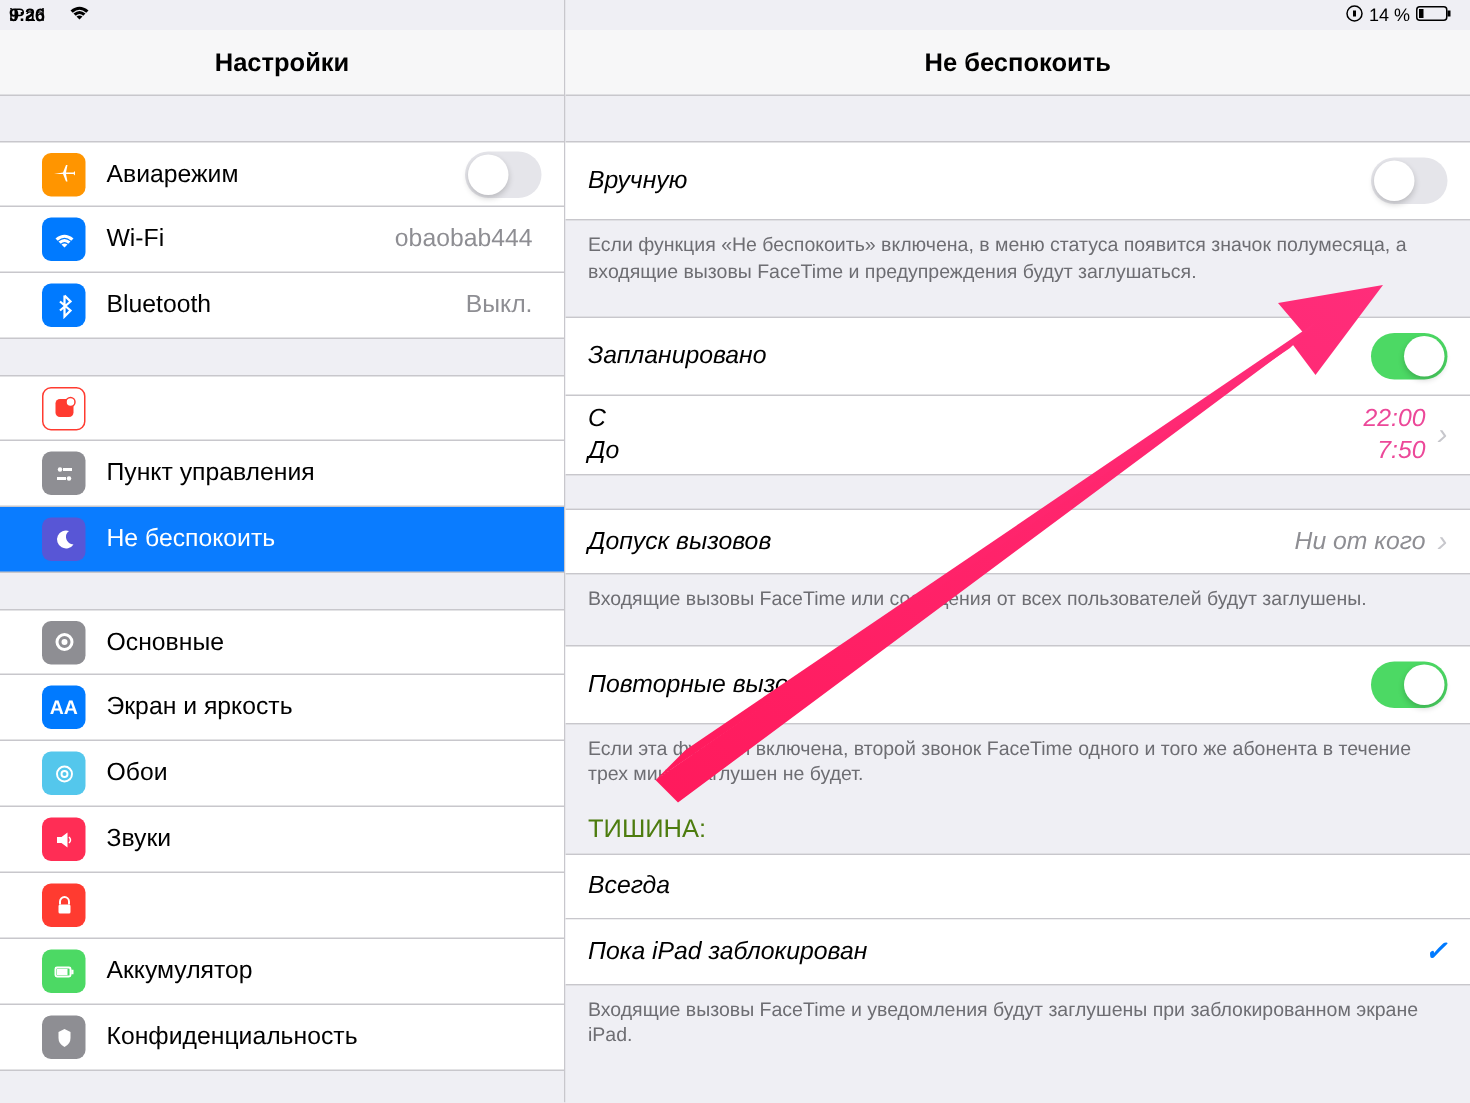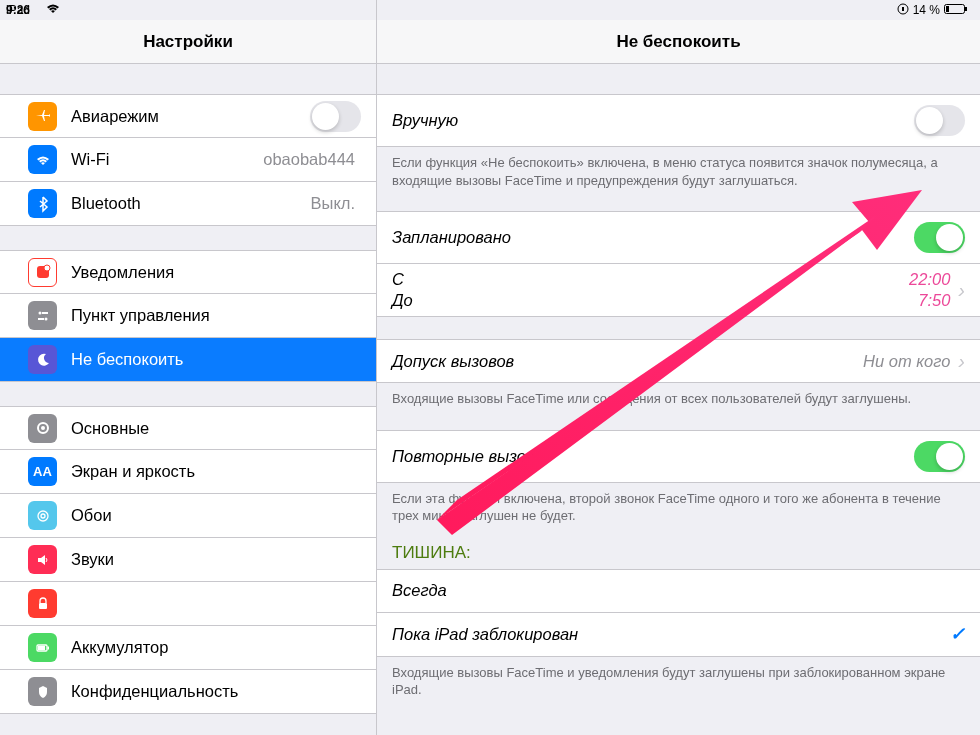--- a/index.html
+++ b/index.html
@@ -127,21 +127,20 @@
     </div>
 
     <div class="group">
       <div class="row">
         <div class="icon" style="background:#fff;border:1px solid #ff3b30">
           <svg width="18" height="18" viewBox="0 0 18 18">
               <rect x="3" y="3" width="12" height="12" rx="3" fill="#ff3b30"></rect>
               <circle cx="13" cy="5" r="3" fill="#fff" stroke="#ff3b30"></circle>
             </svg>
         </div>
-        <span class="label">Уведомления</span>
       </div>
       <div class="row">
         <div class="icon" style="background:#8e8e93">
           <svg width="18" height="18" viewBox="0 0 18 18">
               <circle cx="6" cy="6" r="1.5" fill="#fff"></circle>
               <rect x="8" y="5" width="6" height="2" fill="#fff"></rect>
               <circle cx="12" cy="12" r="1.5" fill="#fff"></circle>
               <rect x="4" y="11" width="6" height="2" fill="#fff"></rect>
             </svg>
         </div>

